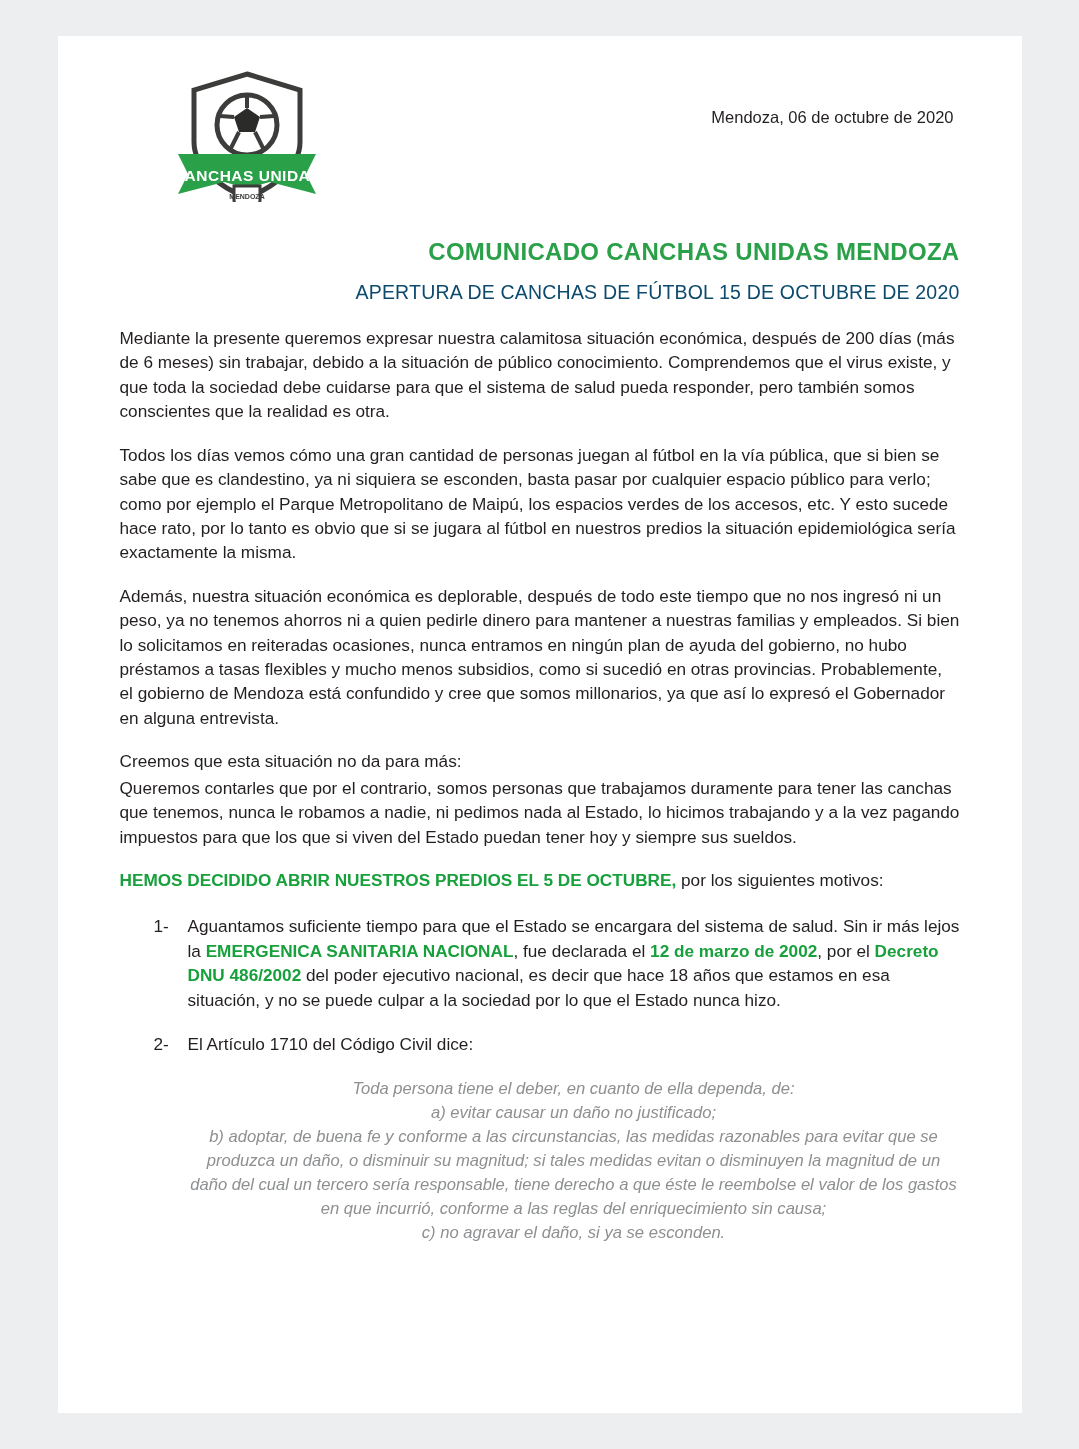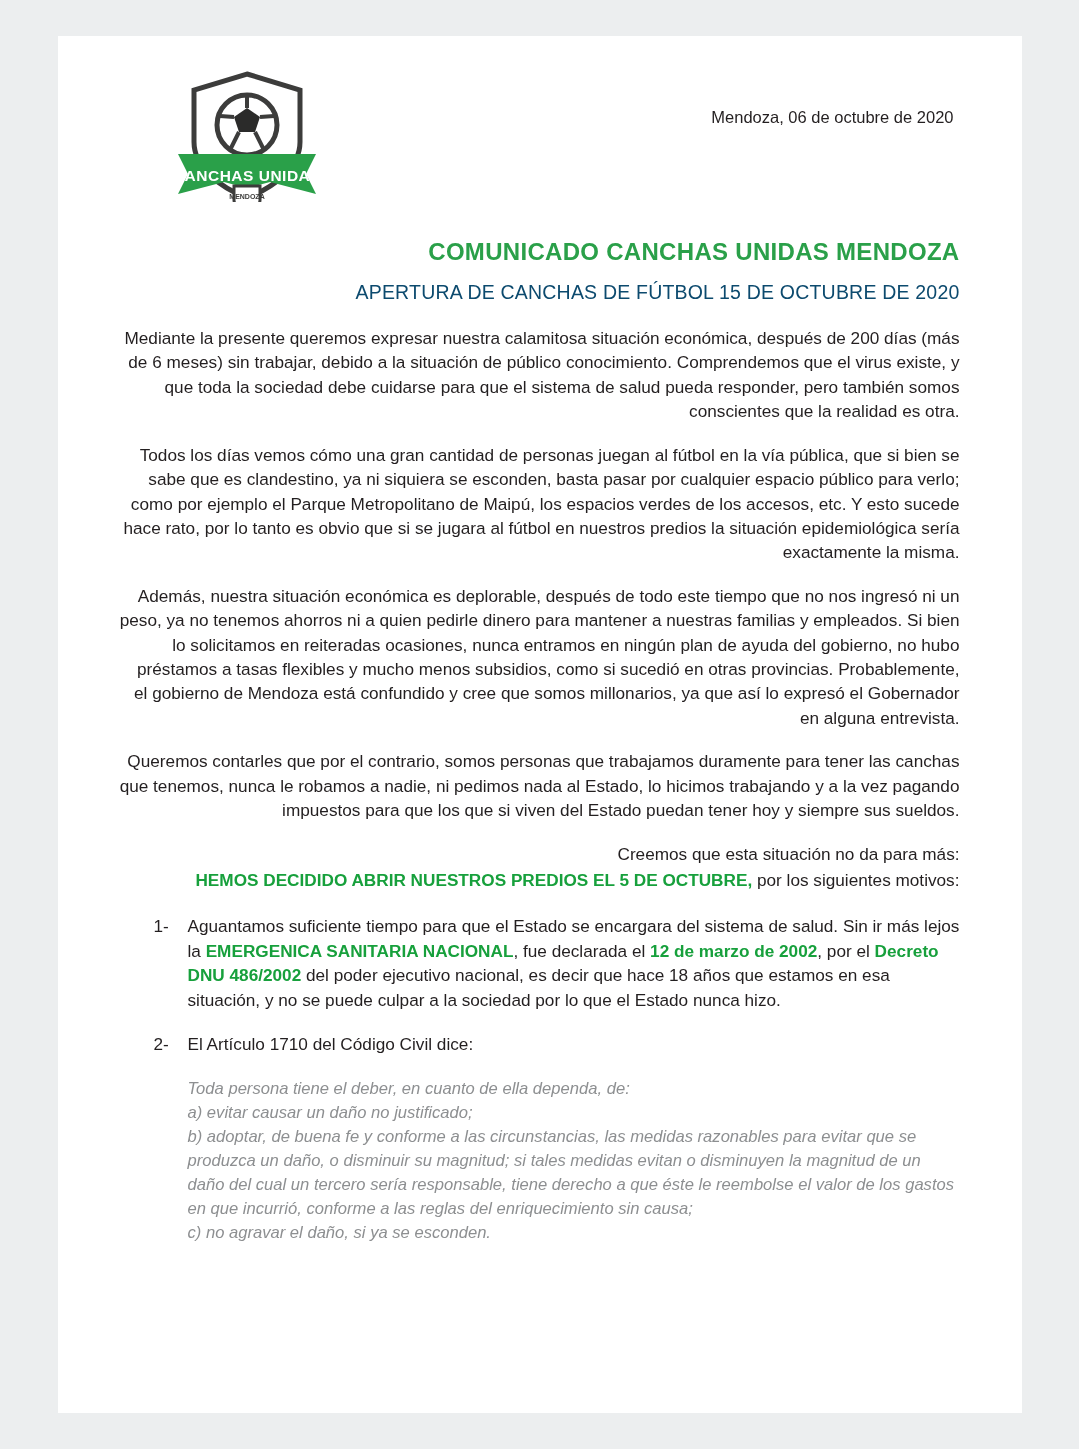--- a/index.html
+++ b/index.html
@@ -70,21 +70,21 @@
 
   
   .body {
     margin-top: 22px;
     color: #231f20;
     font-size: 17.2px;
     line-height: 1.42;
   }
   .para {
     margin: 0 0 19px 0;
-    text-align: right;
+    text-align: left;
   }
   .para:last-child { margin-bottom: 0; }
 
   .green-bold {
     color: #17a03c;
     font-weight: bold;
   }
 
   .tight { margin-bottom: 2px; }
 
@@ -113,20 +113,21 @@
     color: #231f20;
   }
 
   
   .quote {
     margin: 18px 0 0 68px;
     font-style: italic;
     color: #8d8f91;
     font-size: 16.6px;
     line-height: 1.45;
+    text-align: center;
   }
   .quote div { margin: 0; }
 
   .closing {
     margin: 26px 0 0 68px;
     font-size: 17.2px;
     line-height: 1.42;
     color: #231f20;
   }
 </style>
@@ -163,23 +164,23 @@
     <div class="titles">
       <div class="title-main">COMUNICADO CANCHAS UNIDAS MENDOZA</div>
       <div class="title-sub">APERTURA DE CANCHAS DE FÚTBOL 15 DE OCTUBRE DE 2020</div>
     </div>
 
     <div class="body">
 
       <p class="para">Mediante la presente queremos expresar nuestra calamitosa situación económica, después de 200 días (más de 6 meses) sin trabajar, debido a la situación de público conocimiento. Comprendemos que el virus existe, y que toda la sociedad debe cuidarse para que el sistema de salud pueda responder, pero también somos conscientes que la realidad es otra.</p>
       <p class="para">Todos los días vemos cómo una gran cantidad de personas juegan al fútbol en la vía pública, que si bien se sabe que es clandestino, ya ni siquiera se esconden, basta pasar por cualquier espacio público para verlo; como por ejemplo el Parque Metropolitano de Maipú, los espacios verdes de los accesos, etc. Y esto sucede hace rato, por lo tanto es obvio que si se jugara al fútbol en nuestros predios la situación epidemiológica sería exactamente la misma.</p>
       <p class="para">Además, nuestra situación económica es deplorable, después de todo este tiempo que no nos ingresó ni un peso, ya no tenemos ahorros ni a quien pedirle dinero para mantener a nuestras familias y empleados. Si bien lo solicitamos en reiteradas ocasiones, nunca entramos en ningún plan de ayuda del gobierno, no hubo préstamos a tasas flexibles y mucho menos subsidios, como si sucedió en otras provincias. Probablemente, el gobierno de Mendoza está confundido y cree que somos millonarios, ya que así lo expresó el Gobernador en alguna entrevista.</p>
+      <p class="para tight">Creemos que esta situación no da para más:</p>
+
       <p class="para">Queremos contarles que por el contrario, somos personas que trabajamos duramente para tener las canchas que tenemos, nunca le robamos a nadie, ni pedimos nada al Estado, lo hicimos trabajando y a la vez pagando impuestos para que los que si viven del Estado puedan tener hoy y siempre sus sueldos.</p>
-
-      <p class="para tight">Creemos que esta situación no da para más:</p>
       <p class="para"><span class="green-bold">HEMOS DECIDIDO ABRIR NUESTROS PREDIOS EL 5 DE OCTUBRE,</span><span> por los siguientes motivos:</span></p>
 
       <ul class="list">
         <li class="list-item">
           <span class="list-num">1-</span>
           <span class="list-text"><span>Aguantamos suficiente tiempo para que el Estado se encargara del sistema de salud. Sin ir más lejos la </span><span class="green-bold">EMERGENICA SANITARIA NACIONAL</span><span>, fue declarada el </span><span class="green-bold">12 de marzo de 2002</span><span>, por el </span><span class="green-bold">Decreto DNU 486/2002</span><span> del poder ejecutivo nacional, es decir que hace 18 años que estamos en esa situación, y no se puede culpar a la sociedad por lo que el Estado nunca hizo.</span></span>
         </li>
         <li class="list-item">
           <span class="list-num">2-</span>
           <span class="list-text">El Artículo 1710 del Código Civil dice:</span>

